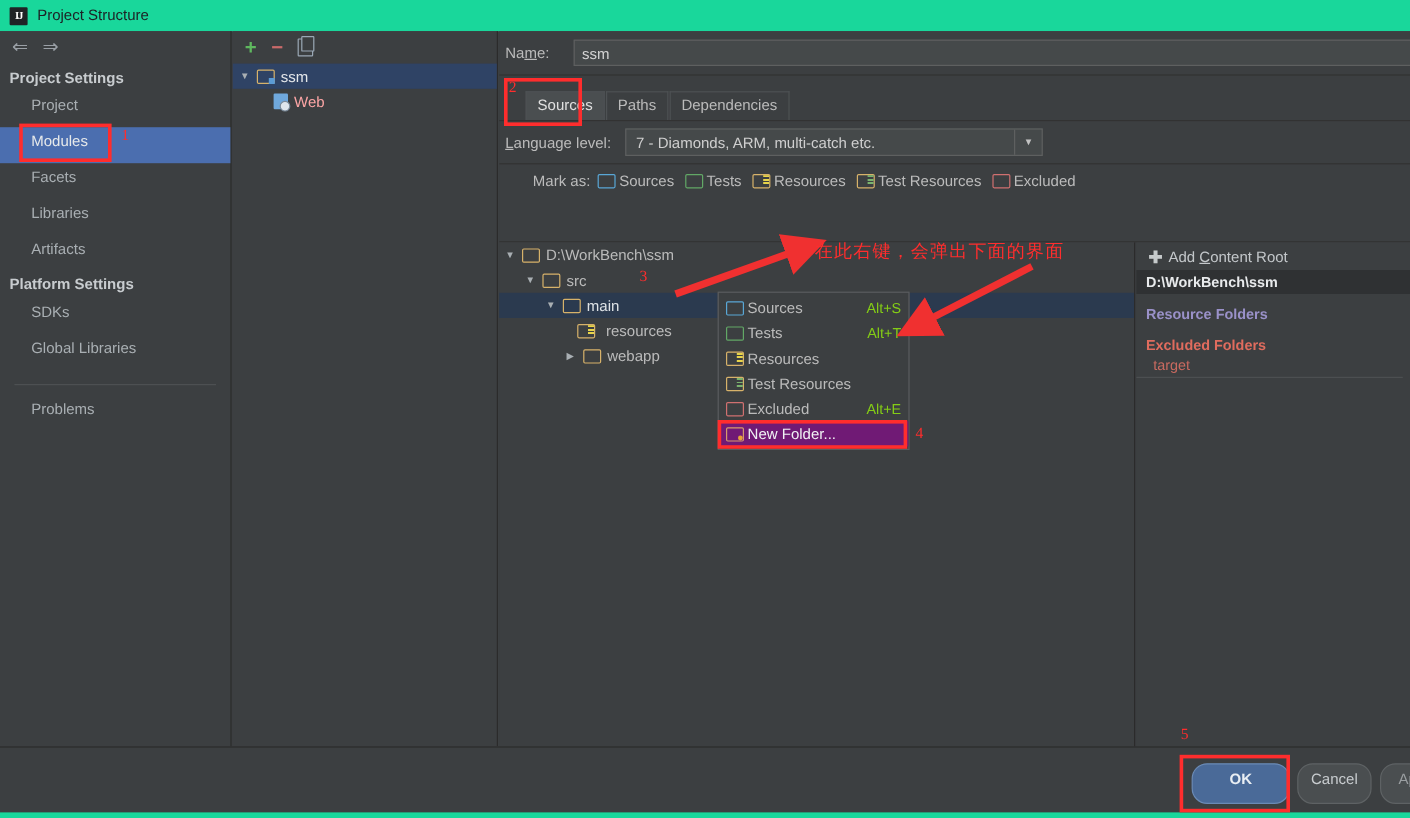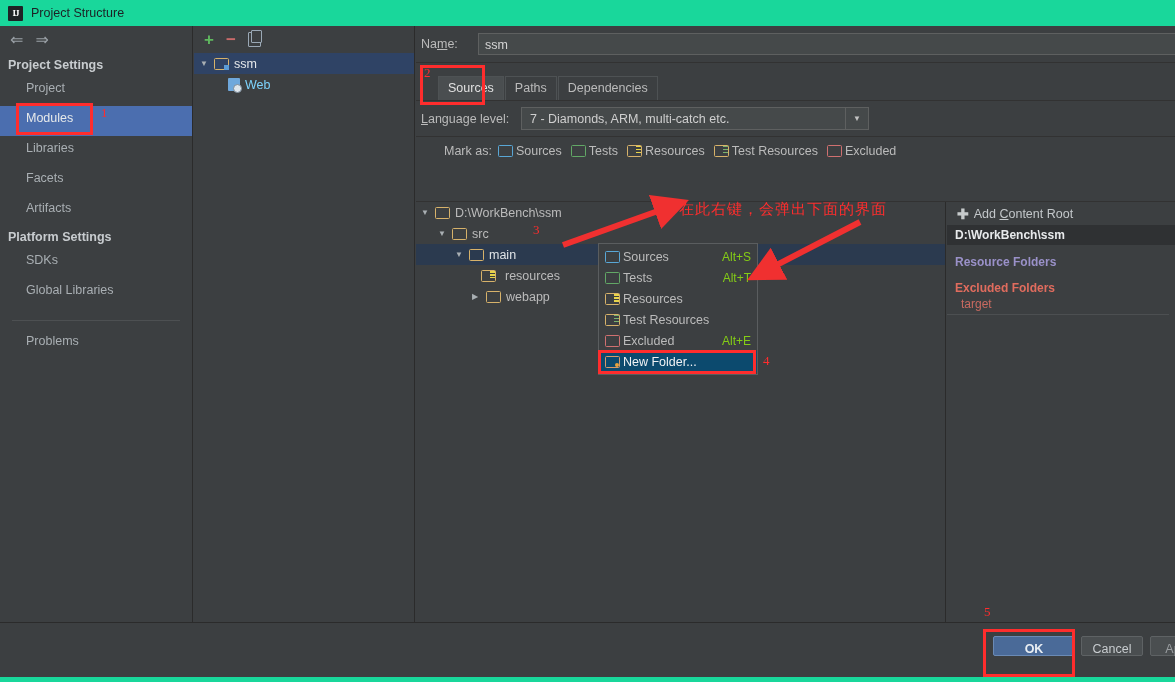--- a/index.html
+++ b/index.html
@@ -75,21 +75,21 @@
     width: 11px; height: 13px; border: 1.5px solid #9aa8b5; border-radius: 1px;
     position: relative;
   }
   .tb-copy:after {
     content:""; position:absolute; left: 2px; top: -3px;
     width: 9px; height: 11px; border: 1.5px solid #9aa8b5; border-radius: 1px;
     background: #3c3f41;
   }
   .mod-row {
     display: flex; align-items: center; gap: 5px;
-    height: 21px; font-size: 12.5px; color: #7dd3fc;
+    height: 21px; font-size: 12.5px; color: #fca5a5;
     padding-left: 6px;
   }
   .mod-row.selected { background: #2f4365; color: #e4e7ea; }
   .tri { font-size: 8px; color: #a9afb3; width: 9px; display:inline-block; }
   .folder-ic {
     width: 13px; height: 10px; border: 1.4px solid #d7b26a; border-radius: 1.5px;
     display:inline-block; position: relative;
   }
   .folder-ic.mod:after {
     content:""; position:absolute; right:-1px; bottom:-1px; width:5px; height:5px;
@@ -219,42 +219,42 @@
   
   .ctxmenu {
     position: absolute; left: 598px; top: 243px; width: 158px;
     background: #3c3f41; border: 1px solid #5a5d5f;
     z-index: 40; padding: 2px 0;
   }
   .ctxitem {
     height: 21px; display: flex; align-items: center;
     font-size: 12.5px; color: #bbbbbb; padding: 0 6px; box-sizing: border-box;
   }
-  .ctxitem.hl { background: #0c4a6e; color: #f0f2f4; }
+  .ctxitem.hl { background: #701a75; color: #f0f2f4; }
   .ctx-ic { width: 18px; display:flex; align-items:center; }
   .ctx-lbl { flex: 1; }
   .ctx-key { color: #84cc16; font-size: 12px; }
   .ctxitem.hl .ctx-key { color: #e2e6ea; }
   .nf-ic {
     width: 13px; height: 10px; border: 1.4px solid #d79a6a; border-radius: 1.5px;
     position: relative; display:inline-block;
   }
   .nf-ic:after {
     content:""; position:absolute; right:0px; bottom:0px; width:4px; height:4px;
     border-radius:50%; background:#e8a23a;
   }
 
   
   .bottombar {
     position: absolute; left: 0; top: 622px; width: 1175px; height: 55px;
     background: #3c3f41; border-top: 1px solid #2b2b2b;
   }
   .btn {
-    position: absolute; height: 20px; line-height: 25px; text-align: center;
-    font-size: 12.5px; border-radius: 2px; box-sizing: border-box;
+    position: absolute; height: 34px; line-height: 25px; text-align: center;
+    font-size: 12.5px; border-radius: 13px; box-sizing: border-box;
   }
   .btn-ok {
     left: 993px; top: 13px; width: 82px; background: #4a6a98;
     border: 1px solid #6a8ab5; color: #e9eef3; font-weight: bold;
   }
   .btn-cancel {
     left: 1081px; top: 13px; width: 62px; background: #4a4e50;
     border: 1px solid #5e6264; color: #c8cccf;
   }
   .btn-apply {
@@ -293,22 +293,22 @@
 
   <div class="sidebar">
     <div class="nav-arrows">
       <span class="arrow-ico">⇐</span>
       <span class="arrow-ico">⇒</span>
     </div>
 
     <div class="sb-group">Project Settings</div>
     <div class="sb-item">Project</div>
     <div class="sb-item selected">Modules</div>
+    <div class="sb-item">Facets</div>
     <div class="sb-item">Libraries</div>
-    <div class="sb-item">Facets</div>
     <div class="sb-item">Artifacts</div>
 
     <div class="sb-group">Platform Settings</div>
     <div class="sb-item">SDKs</div>
     <div class="sb-item">Global Libraries</div>
 
     <div class="sb-sep"></div>
     <div class="sb-item">Problems</div>
   </div>
 

